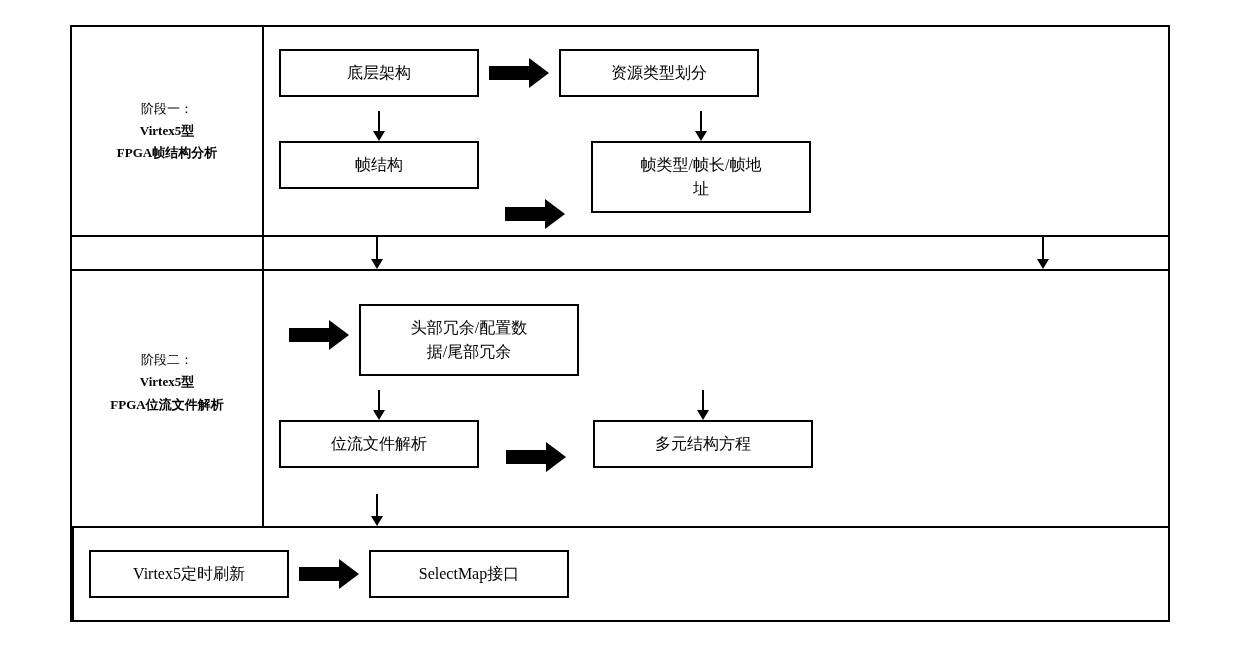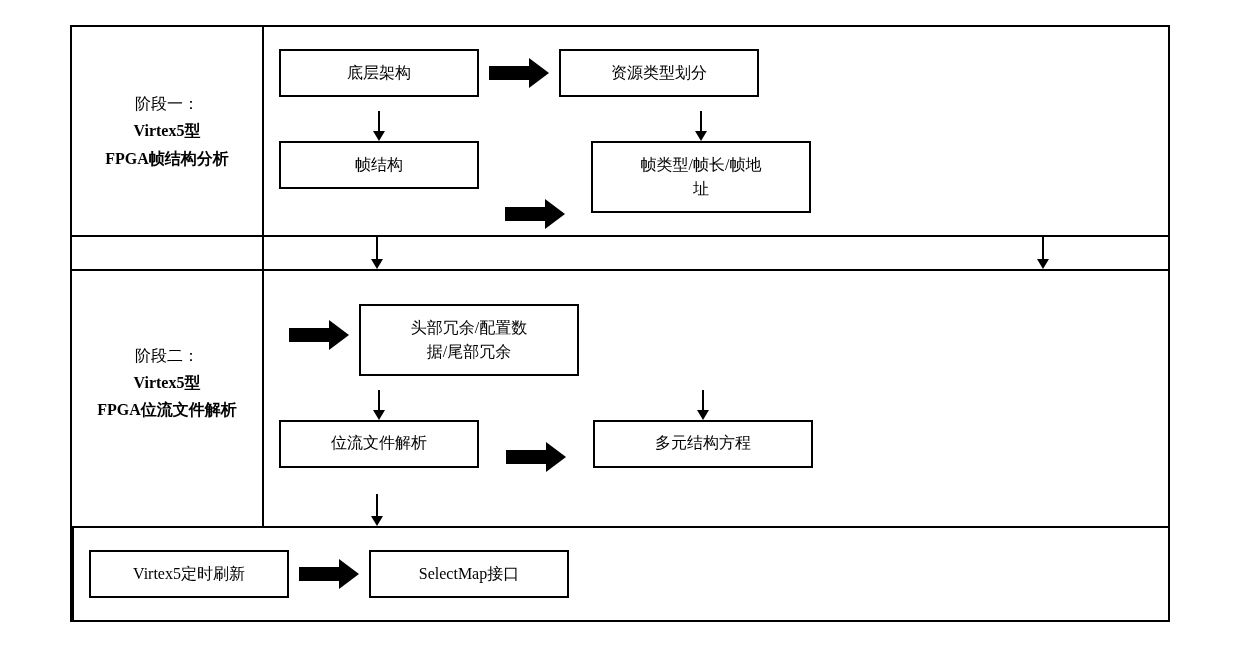--- a/index.html
+++ b/index.html
@@ -42,21 +42,21 @@
 
     
     .label-cell {
       width: 190px;
       min-width: 190px;
       display: flex;
       align-items: center;
       justify-content: center;
       padding: 15px 10px;
       text-align: center;
-      font-size: 16px;
+      font-size: 13px;
       line-height: 1.7;
     }
 
     
     .content-cell {
       flex: 1;
       border-left: 2px solid #000;
       padding: 22px 15px;
       display: flex;
       flex-direction: column;
@@ -163,21 +163,21 @@
     <div class="content-cell">
 
       <div class="horiz-flow">
         <svg class="fat-arrow" width="60" height="30" viewBox="0 0 60 30">
           <polygon points="0,8 40,8 40,0 60,15 40,30 40,22 0,22" fill="#000"></polygon>
         </svg>
         <div class="box" style="min-width:220px; white-space:pre-line;margin-top:11px;">头部冗余/配置数
 据/尾部冗余</div>
       </div>
 
-      <div style="display:flex; align-items:flex-start; gap:17px;font-family:Liberation Mono, monospace;">
+      <div style="display:flex; align-items:flex-start; gap:17px;">
         <div style="display:flex; flex-direction:column; align-items:center;">
           <div style="width:2px; height:20px; background:#000;"></div>
           <div style="width:0; height:0; border-left:6px solid transparent; border-right:6px solid transparent; border-top:10px solid #000;"></div>
           <div class="box box-wide">位流文件解析</div>
         </div>
         <div style="display:flex; align-items:center; margin-top:52px;">
           <svg class="fat-arrow" width="60" height="30" viewBox="0 0 60 30">
             <polygon points="0,8 40,8 40,0 60,15 40,30 40,22 0,22" fill="#000"></polygon>
           </svg>
         </div>

